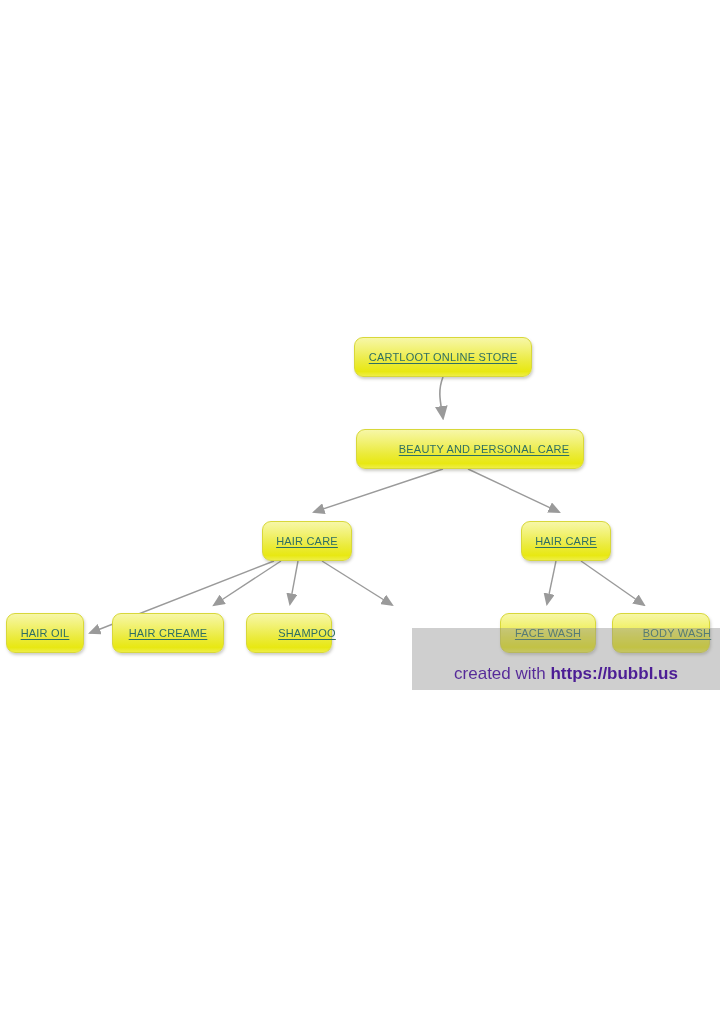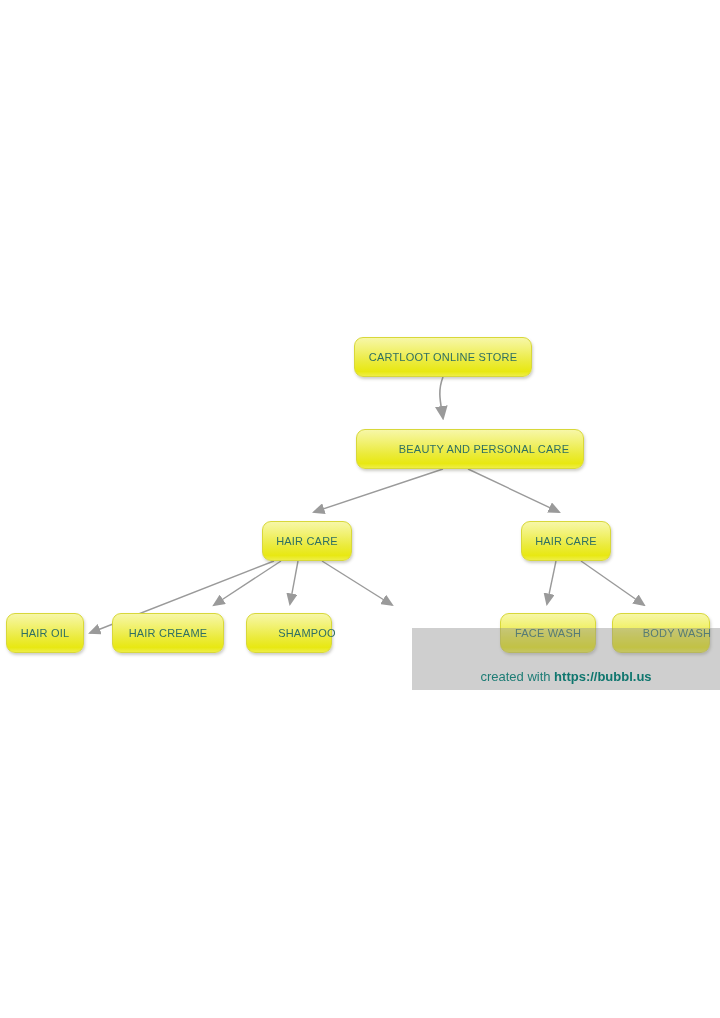--- a/index.html
+++ b/index.html
@@ -49,20 +49,21 @@
     align-items: center;
     justify-content: center;
     text-align: center;
     z-index: 3;
   }
   .node .label {
     color: #2f6f63;
     font-size: 11px;
     line-height: 12px;
     letter-spacing: 0.2px;
+    text-decoration: underline;
     text-underline-offset: 2px;
     white-space: nowrap;
     font-family: "Liberation Sans", sans-serif;
   }
 
   
   #watermark {
     position: absolute;
     left: 412px;
     top: 628px;
@@ -83,22 +84,22 @@
     font-family: "Liberation Sans", sans-serif;
     text-shadow: 0 2px 2px rgba(110,110,110,0.45);
     white-space: nowrap;
   }
   #watermark .wm-small {
     position: absolute;
     left: 0;
     right: 0;
     bottom: 6px;
     text-align: center;
-    font-size: 13px;
-    color: #0f766e;
+    font-size: 17px;
+    color: #4c1d95;
     font-family: "Liberation Sans", sans-serif;
     white-space: nowrap;
   }
   #watermark .wm-small .plain { font-weight: normal; opacity: 0.92; }
   #watermark .wm-small .strong { font-weight: bold; }
 </style>
 </head>
 <body>
 
 <div id="canvas">

